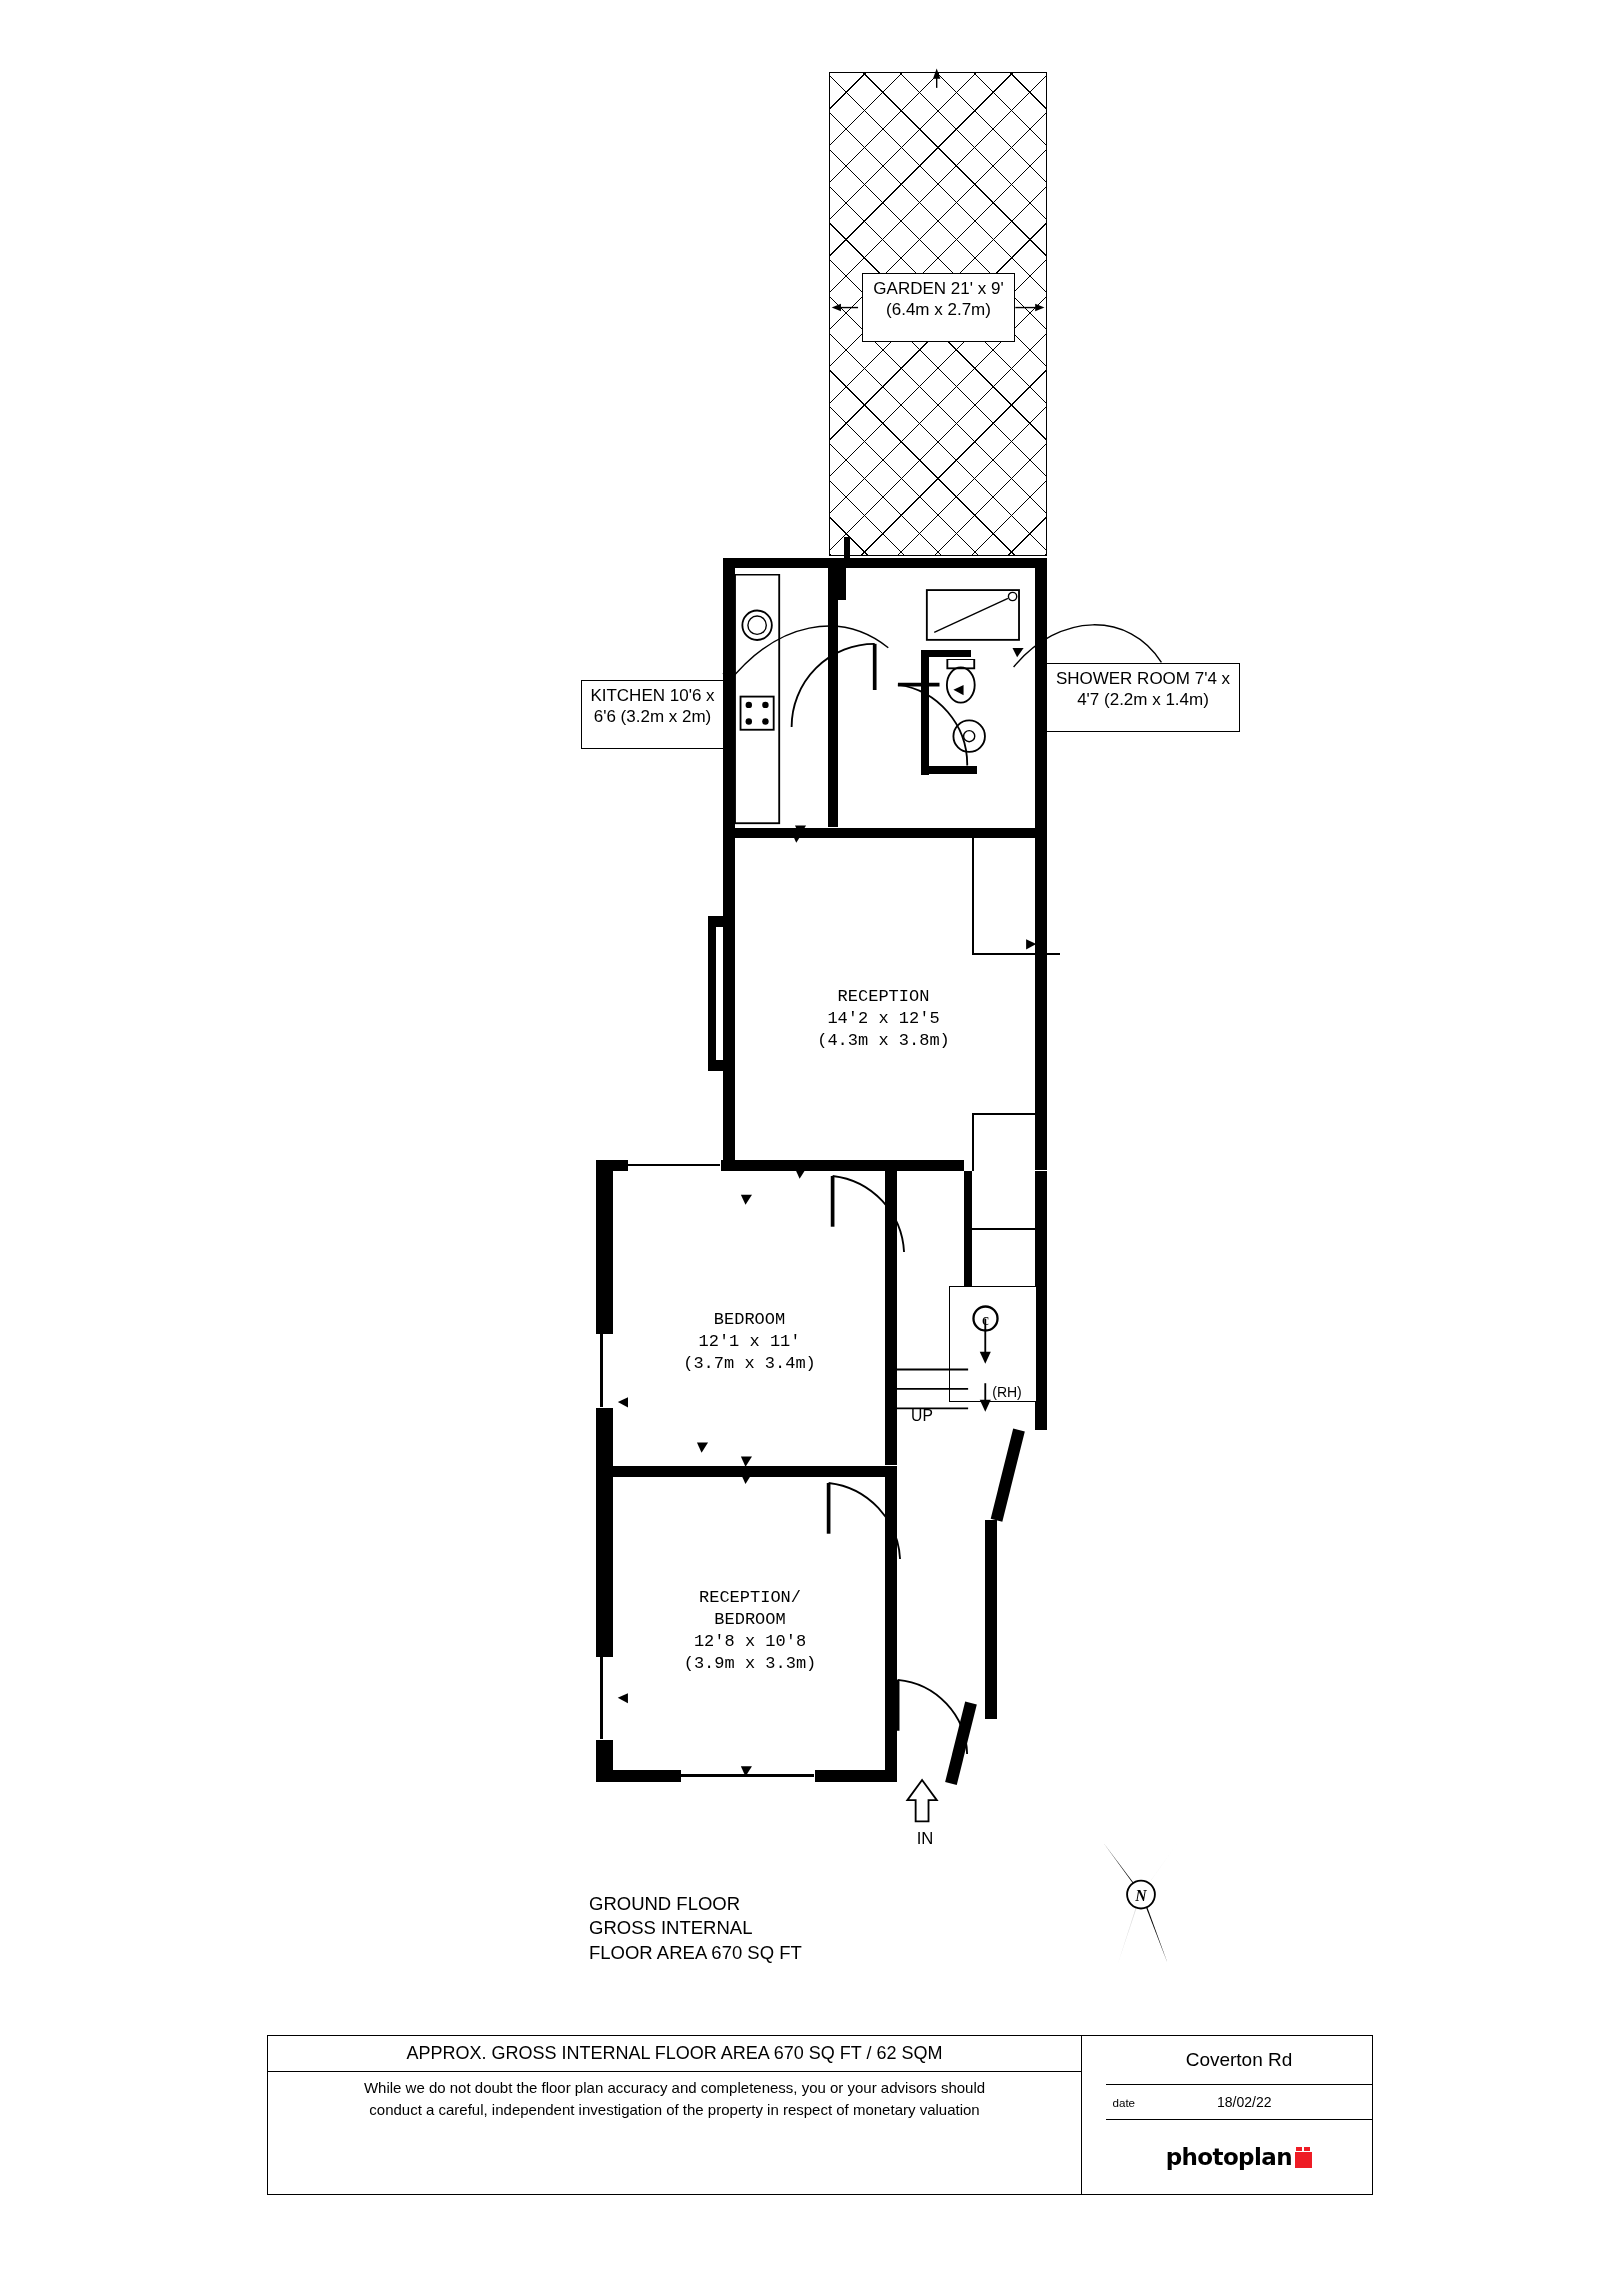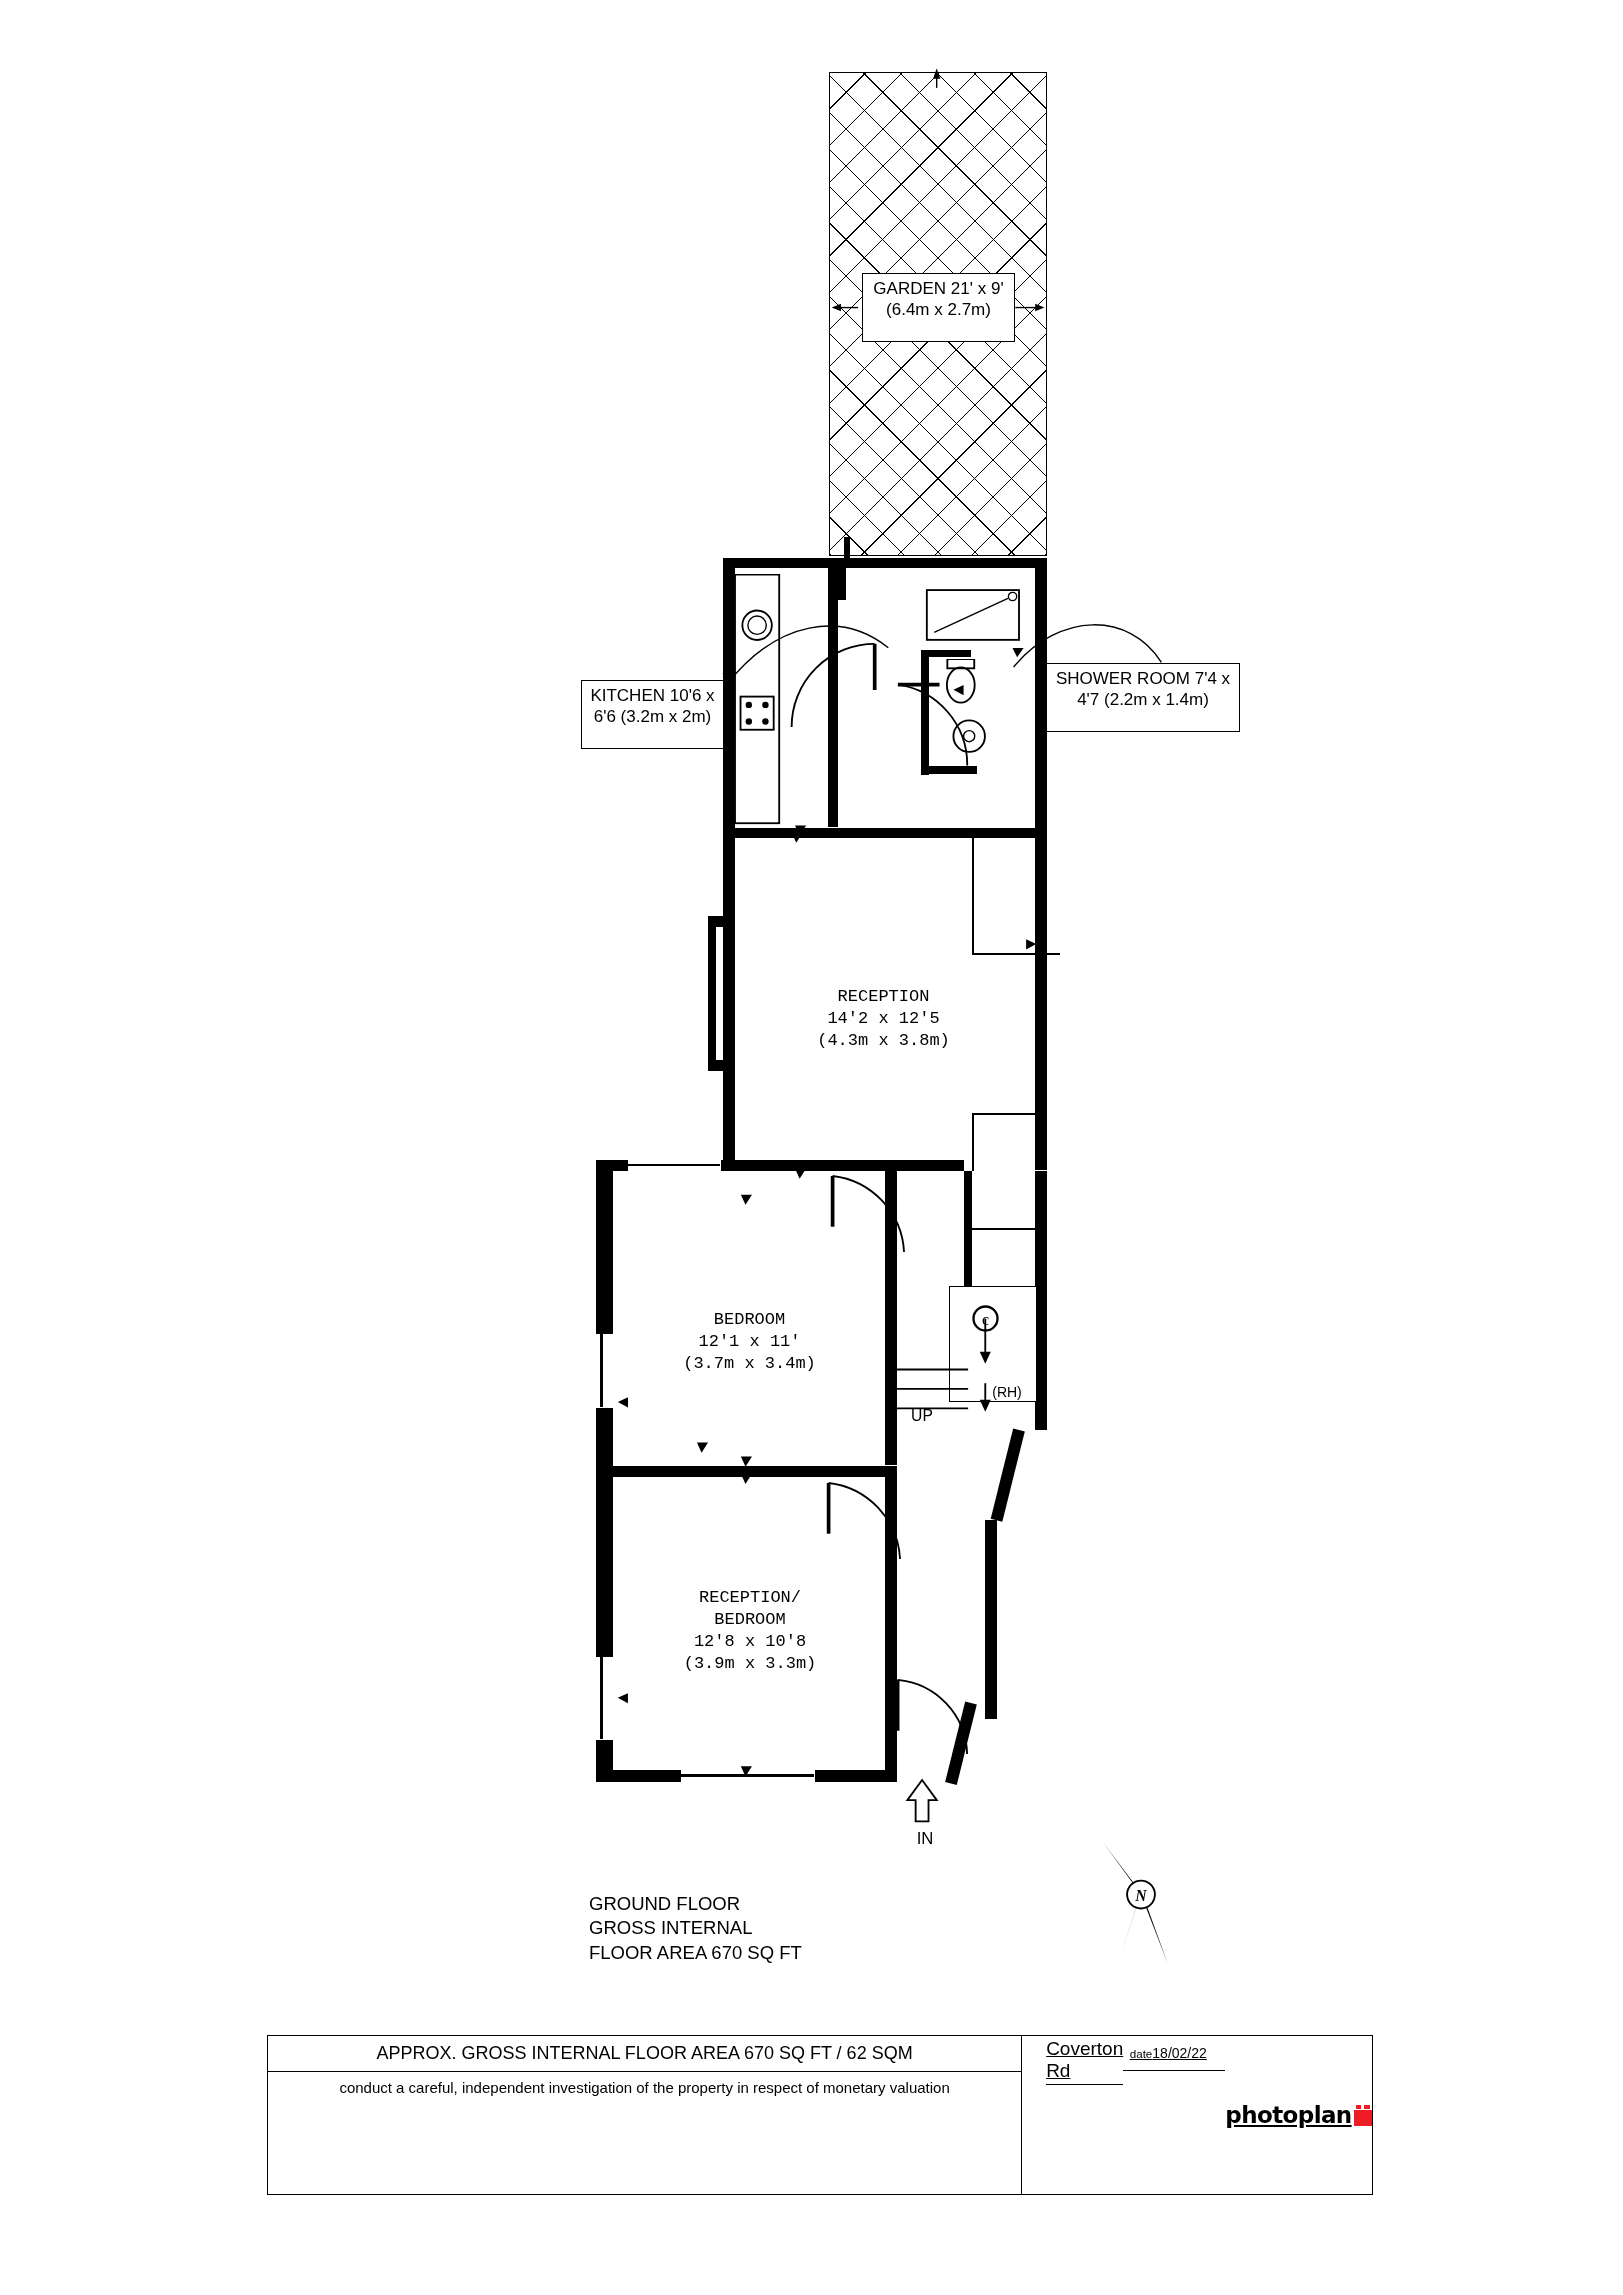--- a/index.html
+++ b/index.html
@@ -76,21 +76,21 @@
     text-align: center;
     font-size: 18px;
     padding: 7.4px 0 6.5px 0;
   }
   #disclaimer {
     padding: 5.6px 9.3px 0 9.3px;
     font-size: 15px;
     line-height: 1.42;
     text-align: center;
   }
-  #footer-right { flex: 1; display: flex; flex-direction: row; text-decoration: underline; }
+  #footer-right { flex: 1; display: flex; flex-direction: column; }
   #addr {
     height: 48px;
     border-bottom: 1.4px solid #000000;
     display: flex; align-items: center; justify-content: center;
     font-size: 19px;
   }
   #daterow {
     height: 34px;
     border-bottom: 1.4px solid #000000;
     display: flex; align-items: center;
@@ -357,20 +357,21 @@
     <polygon points="110,150 118,162 168,300" fill="#000"></polygon>
     <circle cx="110" cy="150" r="30" fill="#fff" stroke="#000" stroke-width="4"></circle>
     <text x="110" y="164" font-size="34" font-style="italic" font-weight="bold" font-family="Liberation Serif, serif" text-anchor="middle" fill="#000">N</text>
   </svg>
 </div>
 
 <div id="footer">
   <div id="footer-left">
     <div id="footer-area-line">APPROX. GROSS INTERNAL FLOOR AREA 670 SQ FT / 62 SQM</div>
     <div id="disclaimer">
+      <div>While we do not doubt the floor plan accuracy and completeness, you or your advisors should</div>
       <div>conduct a careful, independent investigation of the property in respect of monetary valuation</div>
     </div>
   </div>
   <div id="footer-right">
     <div id="addr">Coverton Rd</div>
     <div id="daterow">
       <span>date</span>
       <span class="dval">18/02/22</span>
     </div>
     <div id="logo-cell">

